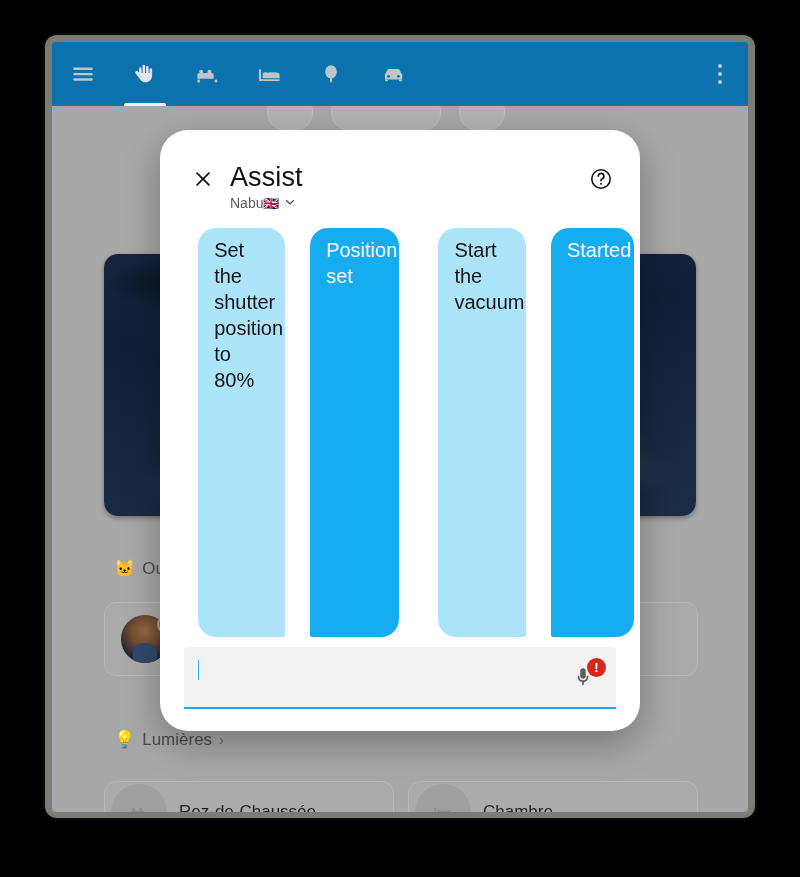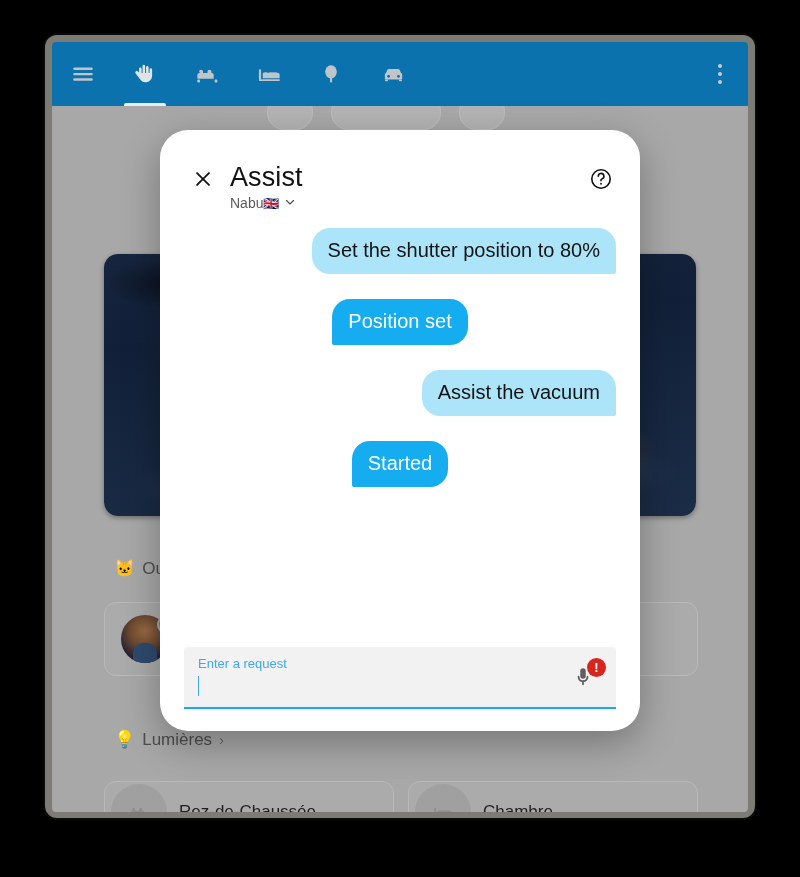--- a/index.html
+++ b/index.html
@@ -311,22 +311,22 @@
     flex: none;
     margin-top: 2px;
   }
 
   
   .conversation {
     flex: 1;
     padding: 14px 24px 0 24px;
     box-sizing: border-box;
     display: flex;
-    flex-direction: column;
-    gap: 25px;
+    flex-direction: row;
+    gap: 18px;
     overflow: hidden;
   }
   .msg-row { display: flex; }
   .msg-row.user { justify-content: flex-end; }
   .msg-row.assistant { justify-content: center; }
   .bubble {
     max-width: 86%;
     padding: 9px 16px 11px 16px;
     font-size: 20px;
     line-height: 26px;
@@ -557,32 +557,31 @@
         <div class="bubble user">Set the shutter position to 80%</div>
       </div>
 
       <div class="msg-row assistant">
         <div class="bubble assistant">Position set</div>
       </div>
 
 
 
       <div class="msg-row user">
-        <div class="bubble user">Assist the vacuum</div>
+        <div class="bubble user">Start the vacuum</div>
       </div>
 
       <div class="msg-row assistant">
         <div class="bubble assistant">Started</div>
       </div>
 
     </div>
 
     <div class="input-area">
       <div class="textfield">
-        <div class="field-label">Enter a request</div>
         <div class="field-caret"></div>
 
         <div class="mic-wrap">
           <div class="mic-icon">
             <svg width="22" height="26" viewBox="0 0 24 26" fill="currentColor" aria-hidden="true">
               <rect x="9" y="3.5" width="6" height="11.5" rx="3"></rect>
               <path d="M6.2 12.6a.95.95 0 0 1 1.9 0 3.9 3.9 0 0 0 7.8 0 .95.95 0 0 1 1.9 0 5.8 5.8 0 0 1-4.85 5.72v2.6a.95.95 0 0 1-1.9 0v-2.6A5.8 5.8 0 0 1 6.2 12.6z"></path>
             </svg>
           </div>
           <div class="mic-badge">!</div>

